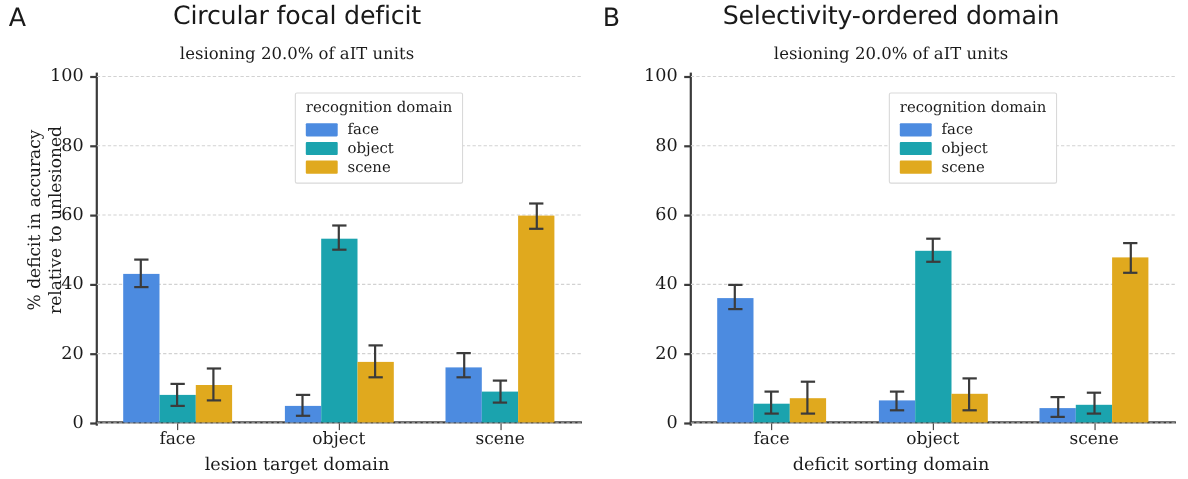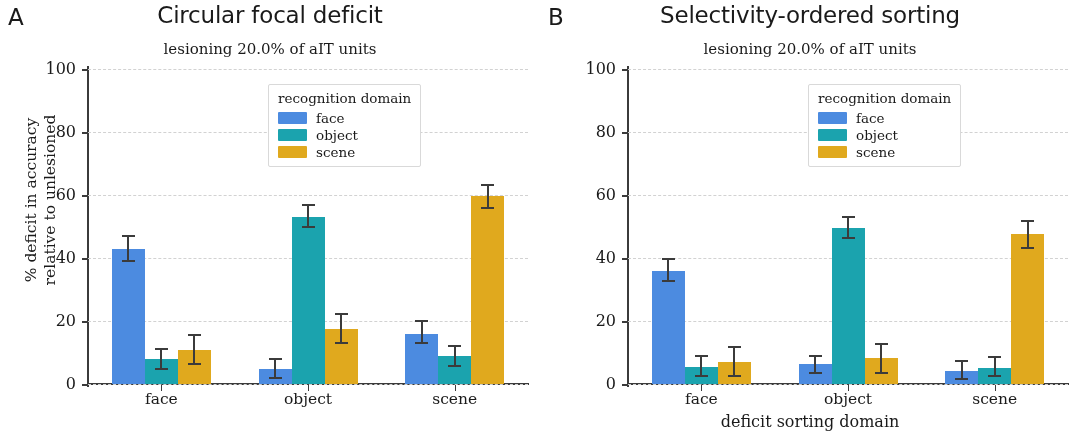--- a/index.html
+++ b/index.html
@@ -81,20 +81,21 @@
         <div class="errcap" style="left: 327.167px; top: 273.05px; background: rgb(59, 59, 59);"></div>
         <div class="bar" title="object / scene: 8.8" style="left: 350.167px; width: 33px; height: 27.72px; background: rgb(27, 163, 174);"></div>
         <div class="errbar" style="left: 365.667px; top: 277.2px; height: 19.53px; background: rgb(59, 59, 59);"></div>
         <div class="errcap" style="left: 360.167px; top: 276.2px; background: rgb(59, 59, 59);"></div>
         <div class="errcap" style="left: 360.167px; top: 295.73px; background: rgb(59, 59, 59);"></div>
         <div class="bar" title="scene / scene: 59.8" style="left: 383.167px; width: 33px; height: 188.37px; background: rgb(224, 169, 30);"></div>
         <div class="errbar" style="left: 398.667px; top: 115.92px; height: 23.31px; background: rgb(59, 59, 59);"></div>
         <div class="errcap" style="left: 393.167px; top: 114.92px; background: rgb(59, 59, 59);"></div>
         <div class="errcap" style="left: 393.167px; top: 138.23px; background: rgb(59, 59, 59);"></div>
       </div>
+    <div class="xlabel">lesion target domain</div>
   <div class="ytick" style="top: 376px; right: 464px;">0</div>
       <div class="ytick-mark" style="position: absolute; left: 82px; top: 384px; width: 6px; height: 1.5px; background: rgb(59, 59, 59);"></div>
       <div class="ytick" style="top: 313px; right: 464px;">20</div>
       <div class="ytick-mark" style="position: absolute; left: 82px; top: 321px; width: 6px; height: 1.5px; background: rgb(59, 59, 59);"></div>
       <div class="ytick" style="top: 250px; right: 464px;">40</div>
       <div class="ytick-mark" style="position: absolute; left: 82px; top: 258px; width: 6px; height: 1.5px; background: rgb(59, 59, 59);"></div>
       <div class="ytick" style="top: 187px; right: 464px;">60</div>
       <div class="ytick-mark" style="position: absolute; left: 82px; top: 195px; width: 6px; height: 1.5px; background: rgb(59, 59, 59);"></div>
       <div class="ytick" style="top: 124px; right: 464px;">80</div>
       <div class="ytick-mark" style="position: absolute; left: 82px; top: 132px; width: 6px; height: 1.5px; background: rgb(59, 59, 59);"></div>
@@ -118,21 +119,21 @@
         </div>
         <div class="legend-row">
           <span class="legend-swatch" style="background: rgb(224, 169, 30);"></span>
           <span class="legend-label">scene</span>
         </div>
       </div>
     </div>
 
   <div class="panel" id="panelB">
     <div class="panel-letter">B</div>
-    <div class="panel-title">Selectivity-ordered sorting</div>
+    <div class="panel-title">Selectivity-ordered domain</div>
     <div class="panel-subtitle">lesioning 20.0% of aIT units</div>
     <div class="axis-left"></div>
     <div class="axis-bottom"></div>
     <div class="plot" id="plotB">
         <div class="gridline" style="top: 315px;"></div>
         <div class="gridline" style="top: 252px;"></div>
         <div class="gridline" style="top: 189px;"></div>
         <div class="gridline" style="top: 126px;"></div>
         <div class="gridline" style="top: 63px;"></div>
         <div class="gridline" style="top: 0px;"></div>

